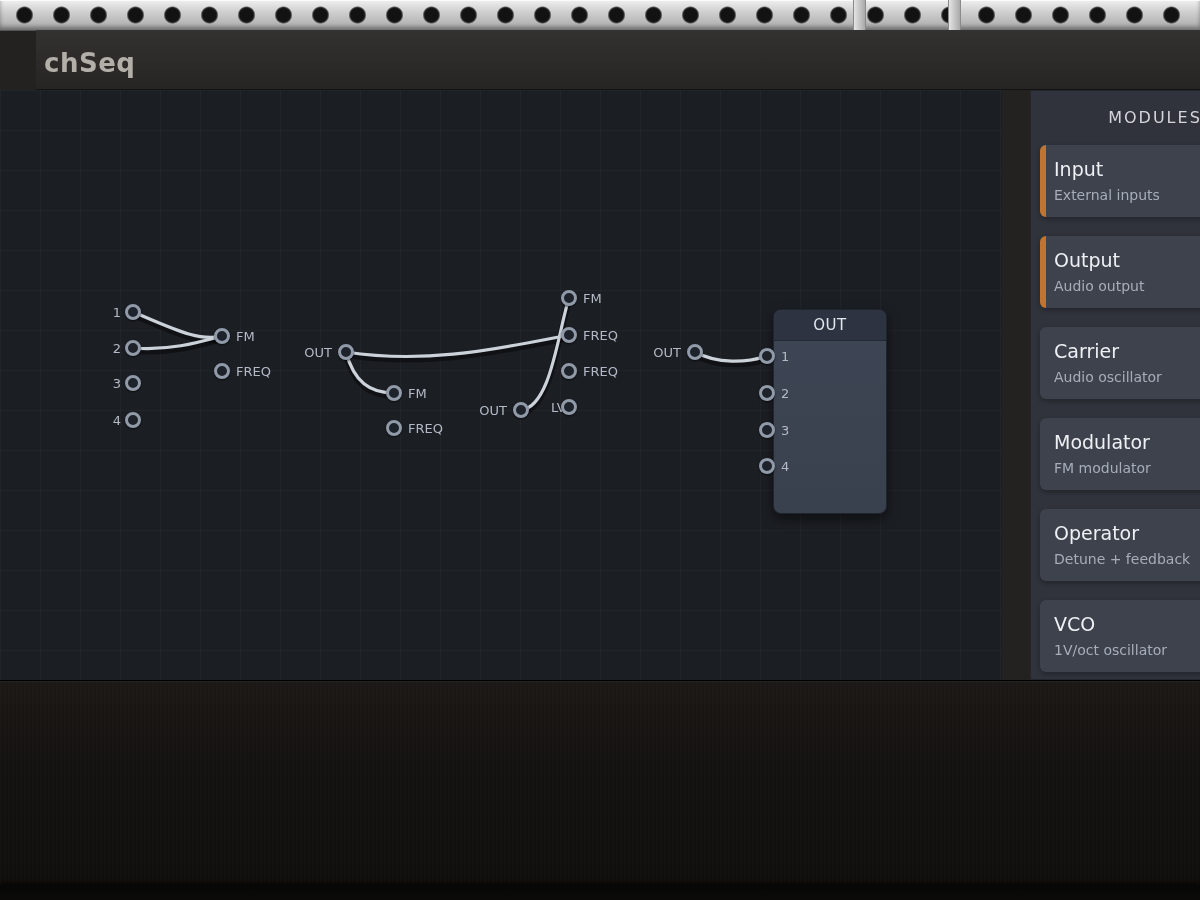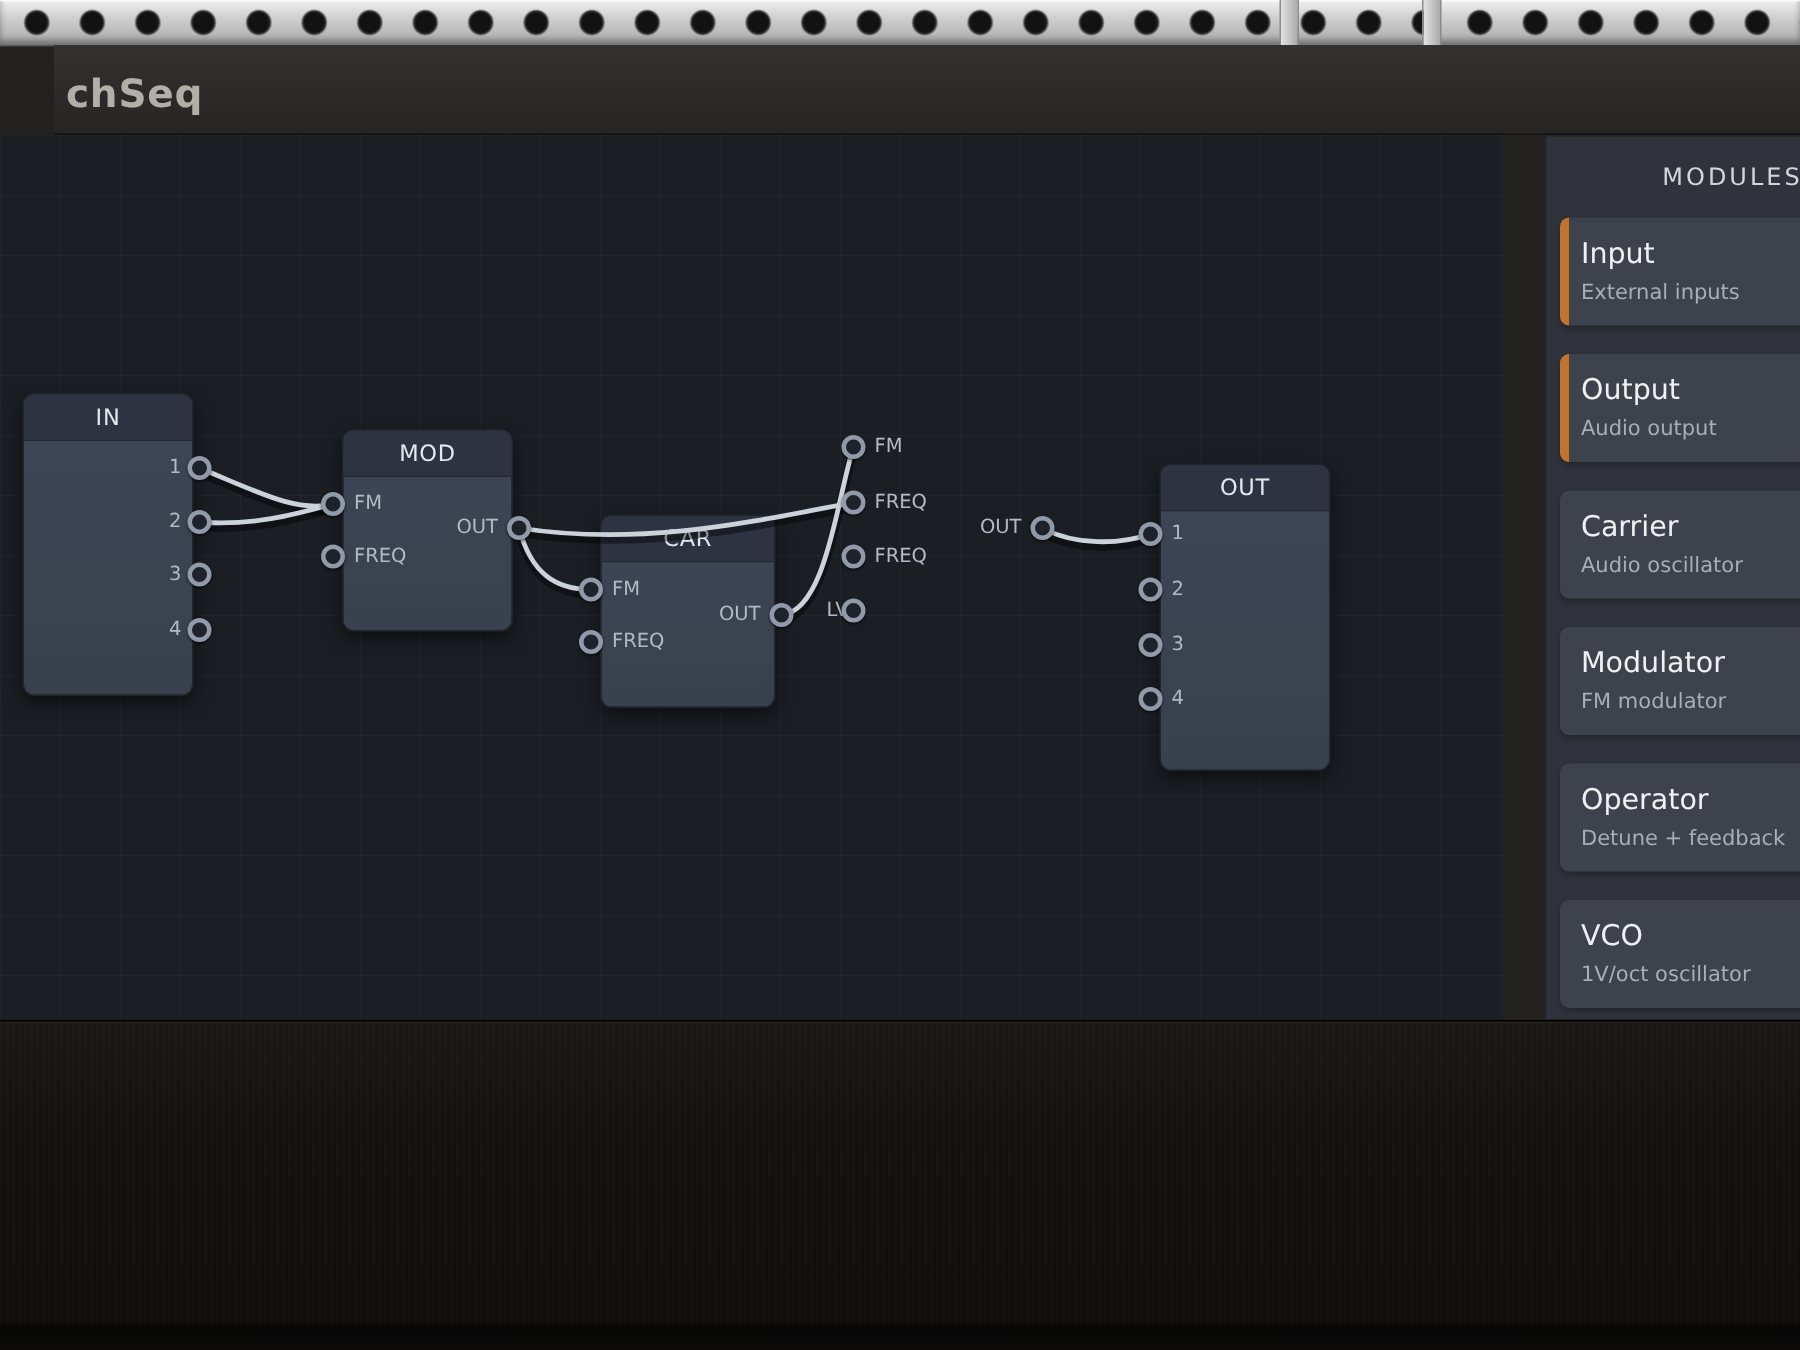--- a/index.html
+++ b/index.html
@@ -81,29 +81,20 @@
   <div class="rail"></div>
   <div class="rail-joint" style="left:853px"></div>
   <div class="rail-joint" style="left:948px"></div>
 
   <div class="titlebar">
     <span class="app-title">chSeq</span>
   </div>
 
   <div class="canvas">
 
-    <div class="node" style="left:15px;top:172px;width:112px;height:200px">
-      <div class="node-h">IN</div>
-    </div>
-    <div class="node" style="left:228px;top:196px;width:112px;height:133px">
-      <div class="node-h">MOD</div>
-    </div>
-    <div class="node" style="left:400px;top:253px;width:115px;height:127px">
-      <div class="node-h">CAR</div>
-    </div>
     <div class="node" style="left:773px;top:219px;width:112px;height:203px">
       <div class="node-h">OUT</div>
     </div>
 
     <span class="pl r" style="left:85px;top:222px;width:36px">1</span>
     <span class="pl r" style="left:85px;top:258px;width:36px">2</span>
     <span class="pl r" style="left:85px;top:293px;width:36px">3</span>
     <span class="pl r" style="left:85px;top:330px;width:36px">4</span>
 
     <span class="pl" style="left:236px;top:246px">FM</span>

